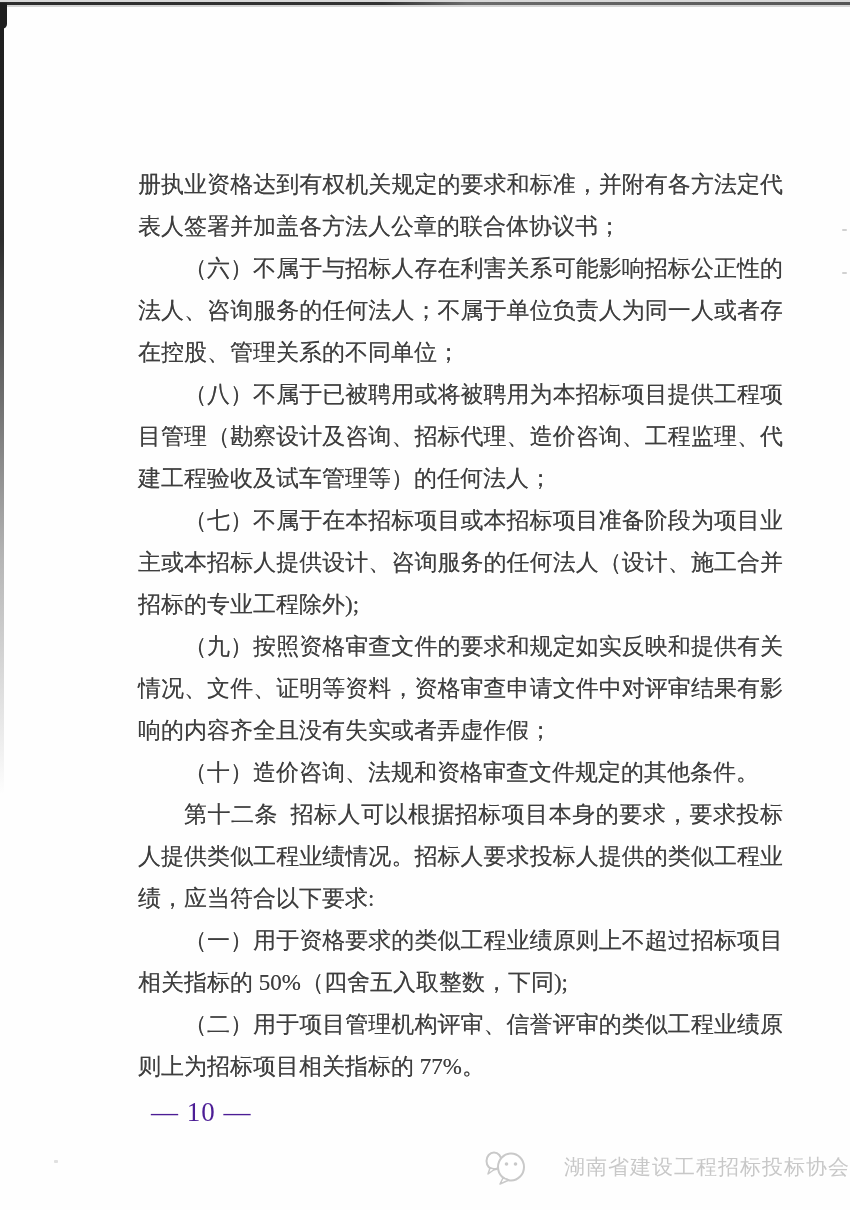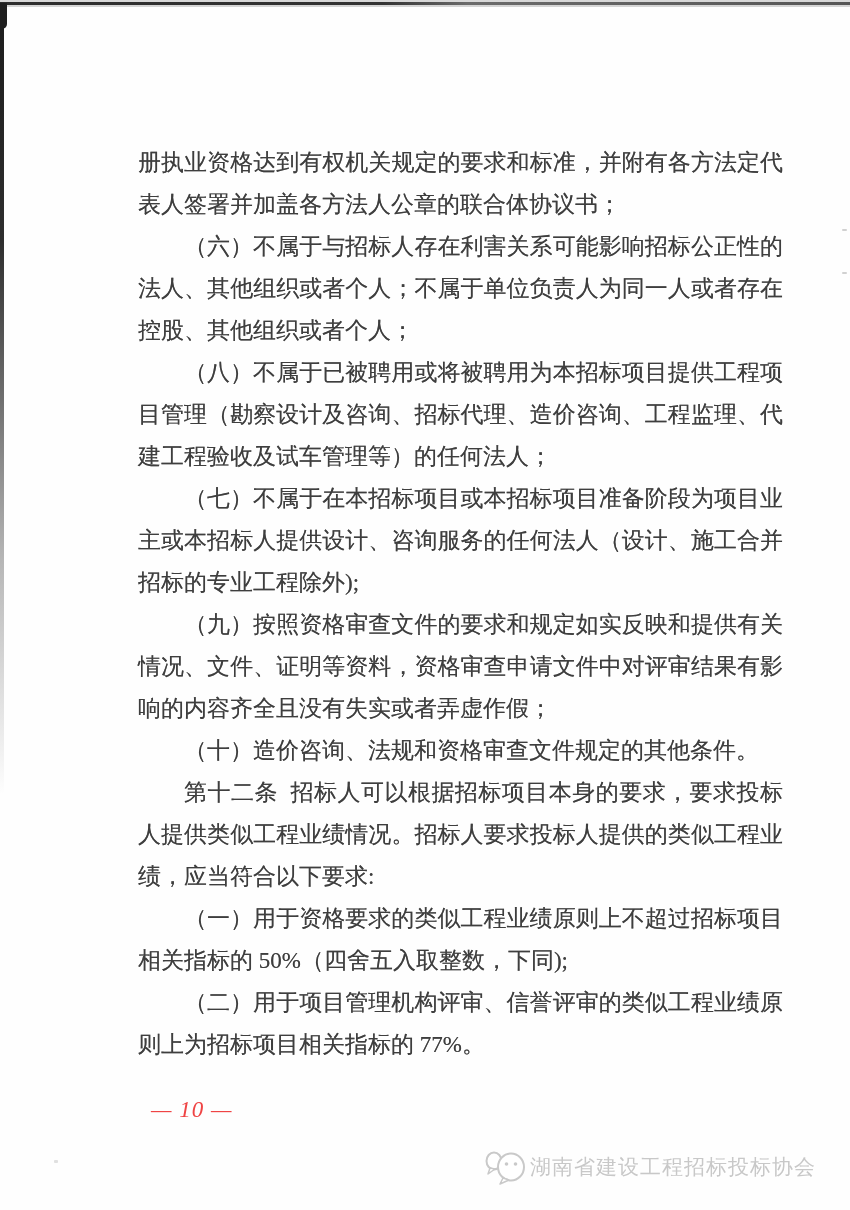--- a/index.html
+++ b/index.html
@@ -32,39 +32,40 @@
     position: absolute; top: 3px; left: 0; width: 7px; height: 26px;
     background: #1f1f1f; border-radius: 0 0 5px 0;
   }
   .speck { position: absolute; background: #bdbdbd; opacity: 0.7; border-radius: 1px; }
   .speck-a { left: 842px; top: 229px; width: 5px; height: 2px; }
   .speck-b { left: 842px; top: 272px; width: 5px; height: 2px; }
   .speck-c { left: 54px; top: 1160px; width: 4px; height: 3px; opacity: 0.45; }
 
   
   .body-text {
-    position: absolute; left: 138px; top: 142px; width: 645px;
+    position: absolute; left: 138px; top: 164px; width: 645px;
     font-size: 23px; line-height: 42px;
     color: #3e3e3e;
     text-align: justify;
     text-shadow: 0 0 0.6px rgba(62,62,62,0.65);
   }
   .body-text p { margin: 0; padding: 0; text-indent: 2em; }
   .body-text p.first { text-indent: 0; }
   .bold-term { font-weight: normal; margin-right: 0.55em; }
 
   
   .page-number {
     position: absolute; left: 151px; top: 1097px;
-    font-size: 23px; color: #ef4444; letter-spacing: 1px; font-style: italic;
+    font-size: 27px; color: #4c1d95; letter-spacing: 1px;
   }
   .watermark {
     position: absolute; left: 485px; top: 1146px; height: 42px;
     display: flex; align-items: center;
     color: #c8c8c8;
+    gap: 34px;
   }
   .watermark-text {
     font-size: 21px; letter-spacing: 1px;
     text-shadow: 1px 1px 0 #ffffff;
     white-space: nowrap;
   }
   .wechat-icon { margin-right: 5px; flex: 0 0 auto; }
 </style>
 </head>
 <body>
@@ -73,21 +74,21 @@
 <div class="scan-top-dark"></div>
 <div class="scan-top-blur"></div>
 <div class="scan-left"></div>
 <div class="corner-blob"></div>
 <div class="speck speck-a"></div>
 <div class="speck speck-b"></div>
 <div class="speck speck-c"></div>
 
 <div class="body-text">
   <p class="first">册执业资格达到有权机关规定的要求和标准，并附有各方法定代表人签署并加盖各方法人公章的联合体协议书；</p>
-  <p>（六）不属于与招标人存在利害关系可能影响招标公正性的法人、其他组织或者个人；不属于单位负责人为同一人或者存在控股、其他组织或者个人；</p>
+  <p>（六）不属于与招标人存在利害关系可能影响招标公正性的法人、咨询服务的任何法人；不属于单位负责人为同一人或者存在控股、管理关系的不同单位；</p>
   <p>（八）不属于已被聘用或将被聘用为本招标项目提供工程项目管理（勘察设计及咨询、招标代理、造价咨询、工程监理、代建工程验收及试车管理等）的任何法人；</p>
   <p>（七）不属于在本招标项目或本招标项目准备阶段为项目业主或本招标人提供设计、咨询服务的任何法人（设计、施工合并招标的专业工程除外);</p>
   <p>（九）按照资格审查文件的要求和规定如实反映和提供有关情况、文件、证明等资料，资格审查申请文件中对评审结果有影响的内容齐全且没有失实或者弄虚作假；</p>
   <p>（十）造价咨询、法规和资格审查文件规定的其他条件。</p>
   <p>
     <span class="bold-term">第十二条</span><span>招标人可以根据招标项目本身的要求，要求投标人提供类似工程业绩情况。招标人要求投标人提供的类似工程业绩，应当符合以下要求:</span>
   </p>
   <p>（一）用于资格要求的类似工程业绩原则上不超过招标项目相关指标的 50%（四舍五入取整数，下同);</p>
   <p>（二）用于项目管理机构评审、信誉评审的类似工程业绩原则上为招标项目相关指标的 77%。</p>
 </div>

